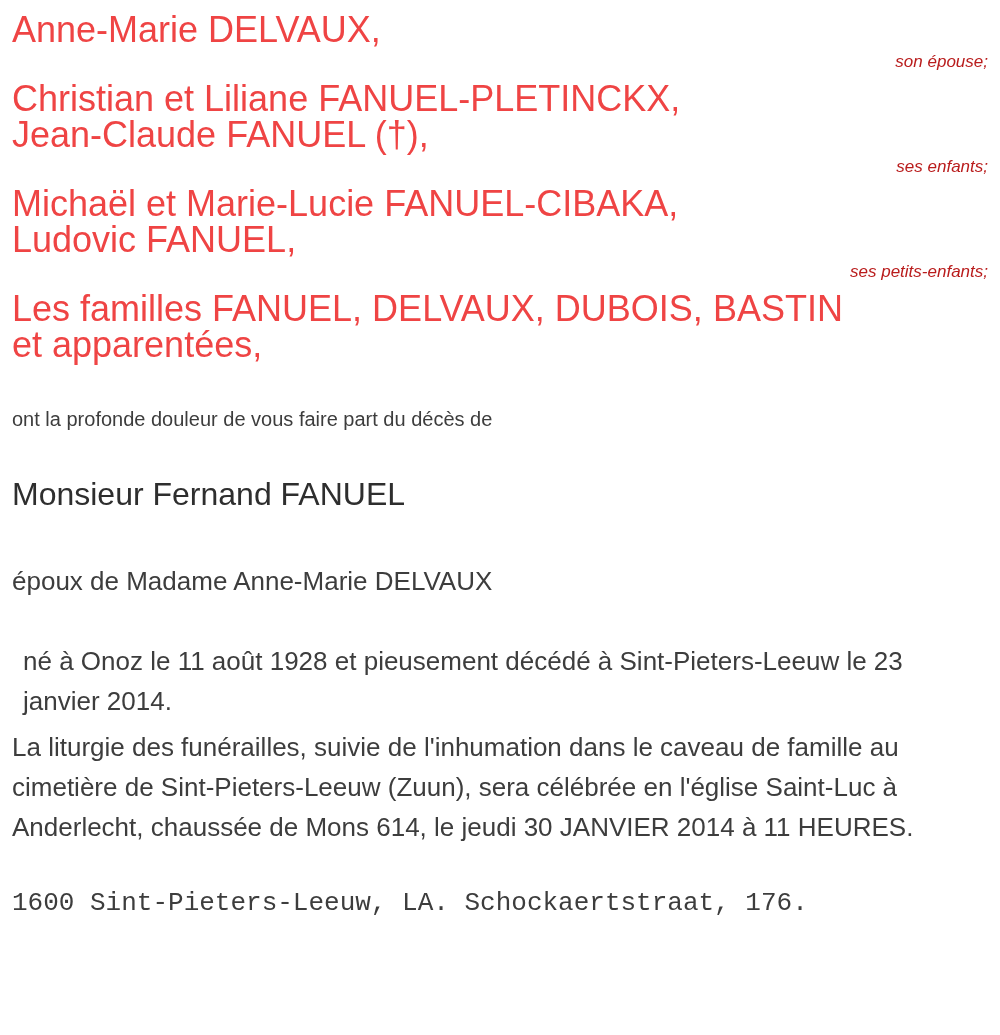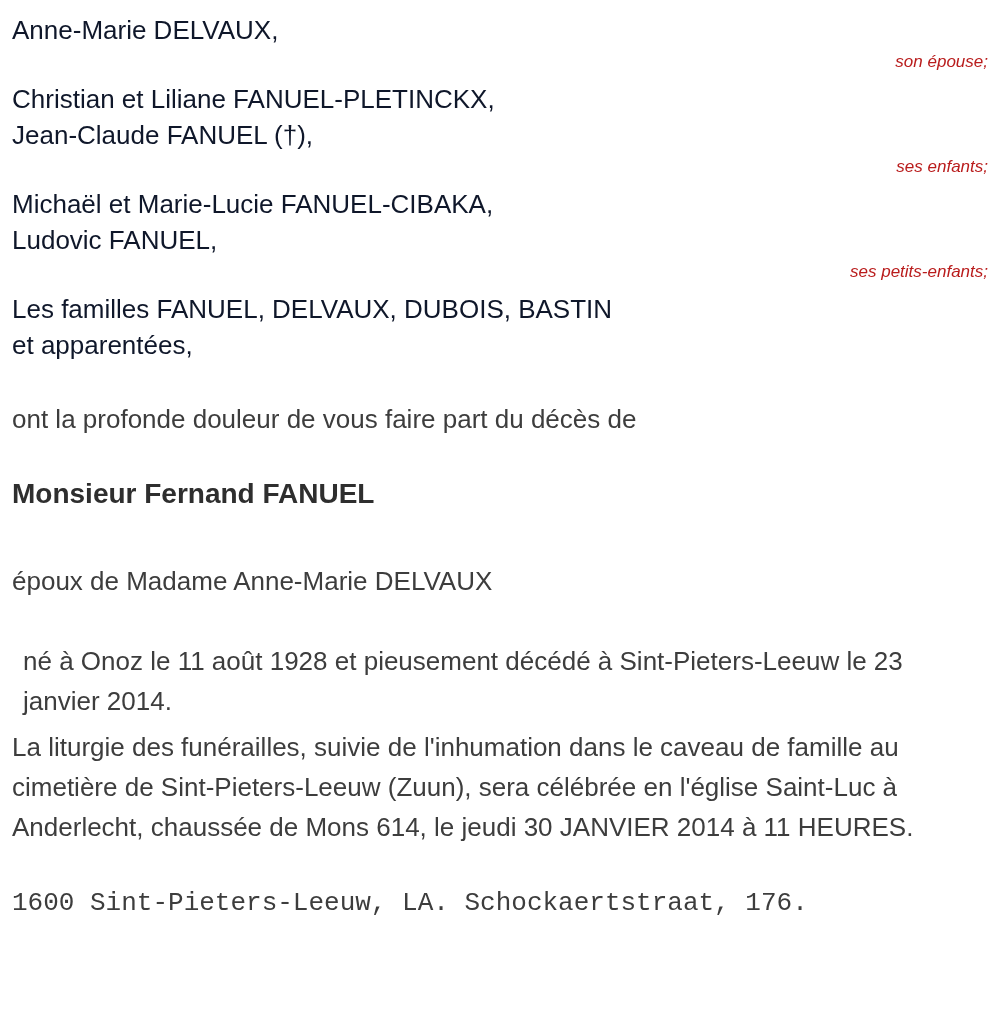--- a/index.html
+++ b/index.html
@@ -14,42 +14,42 @@
     font-family: "Liberation Sans", "DejaVu Sans", sans-serif;
     overflow: hidden;
   }
   .page {
     padding: 12px 12px 0 12px;
     box-sizing: border-box;
     width: 1000px;
   }
   p { margin: 0; }
   .name-line {
-    font-size: 26px;
+    font-size: 36px;
     line-height: 36px;
-    color: #0f172a;
+    color: #ef4444;
   }
   .relation-line {
     font-size: 17px;
     line-height: 27px;
     margin-bottom: 6px;
     text-align: right;
     font-style: italic;
     color: #b91c1c;
   }
   .announcement-line {
     margin-top: 38px;
-    font-size: 26px;
+    font-size: 20px;
     line-height: 36px;
   }
   .deceased-heading {
     margin-top: 32px;
-    font-size: 28px;
+    font-size: 32px;
     line-height: 50px;
-    font-weight: bold;
+    font-weight: normal;
     color: #2e2e2e;
   }
   .spouse-line {
     margin-top: 44px;
     font-size: 26px;
     line-height: 36px;
   }
   .body-para {
     font-size: 26px;
     line-height: 40px;

